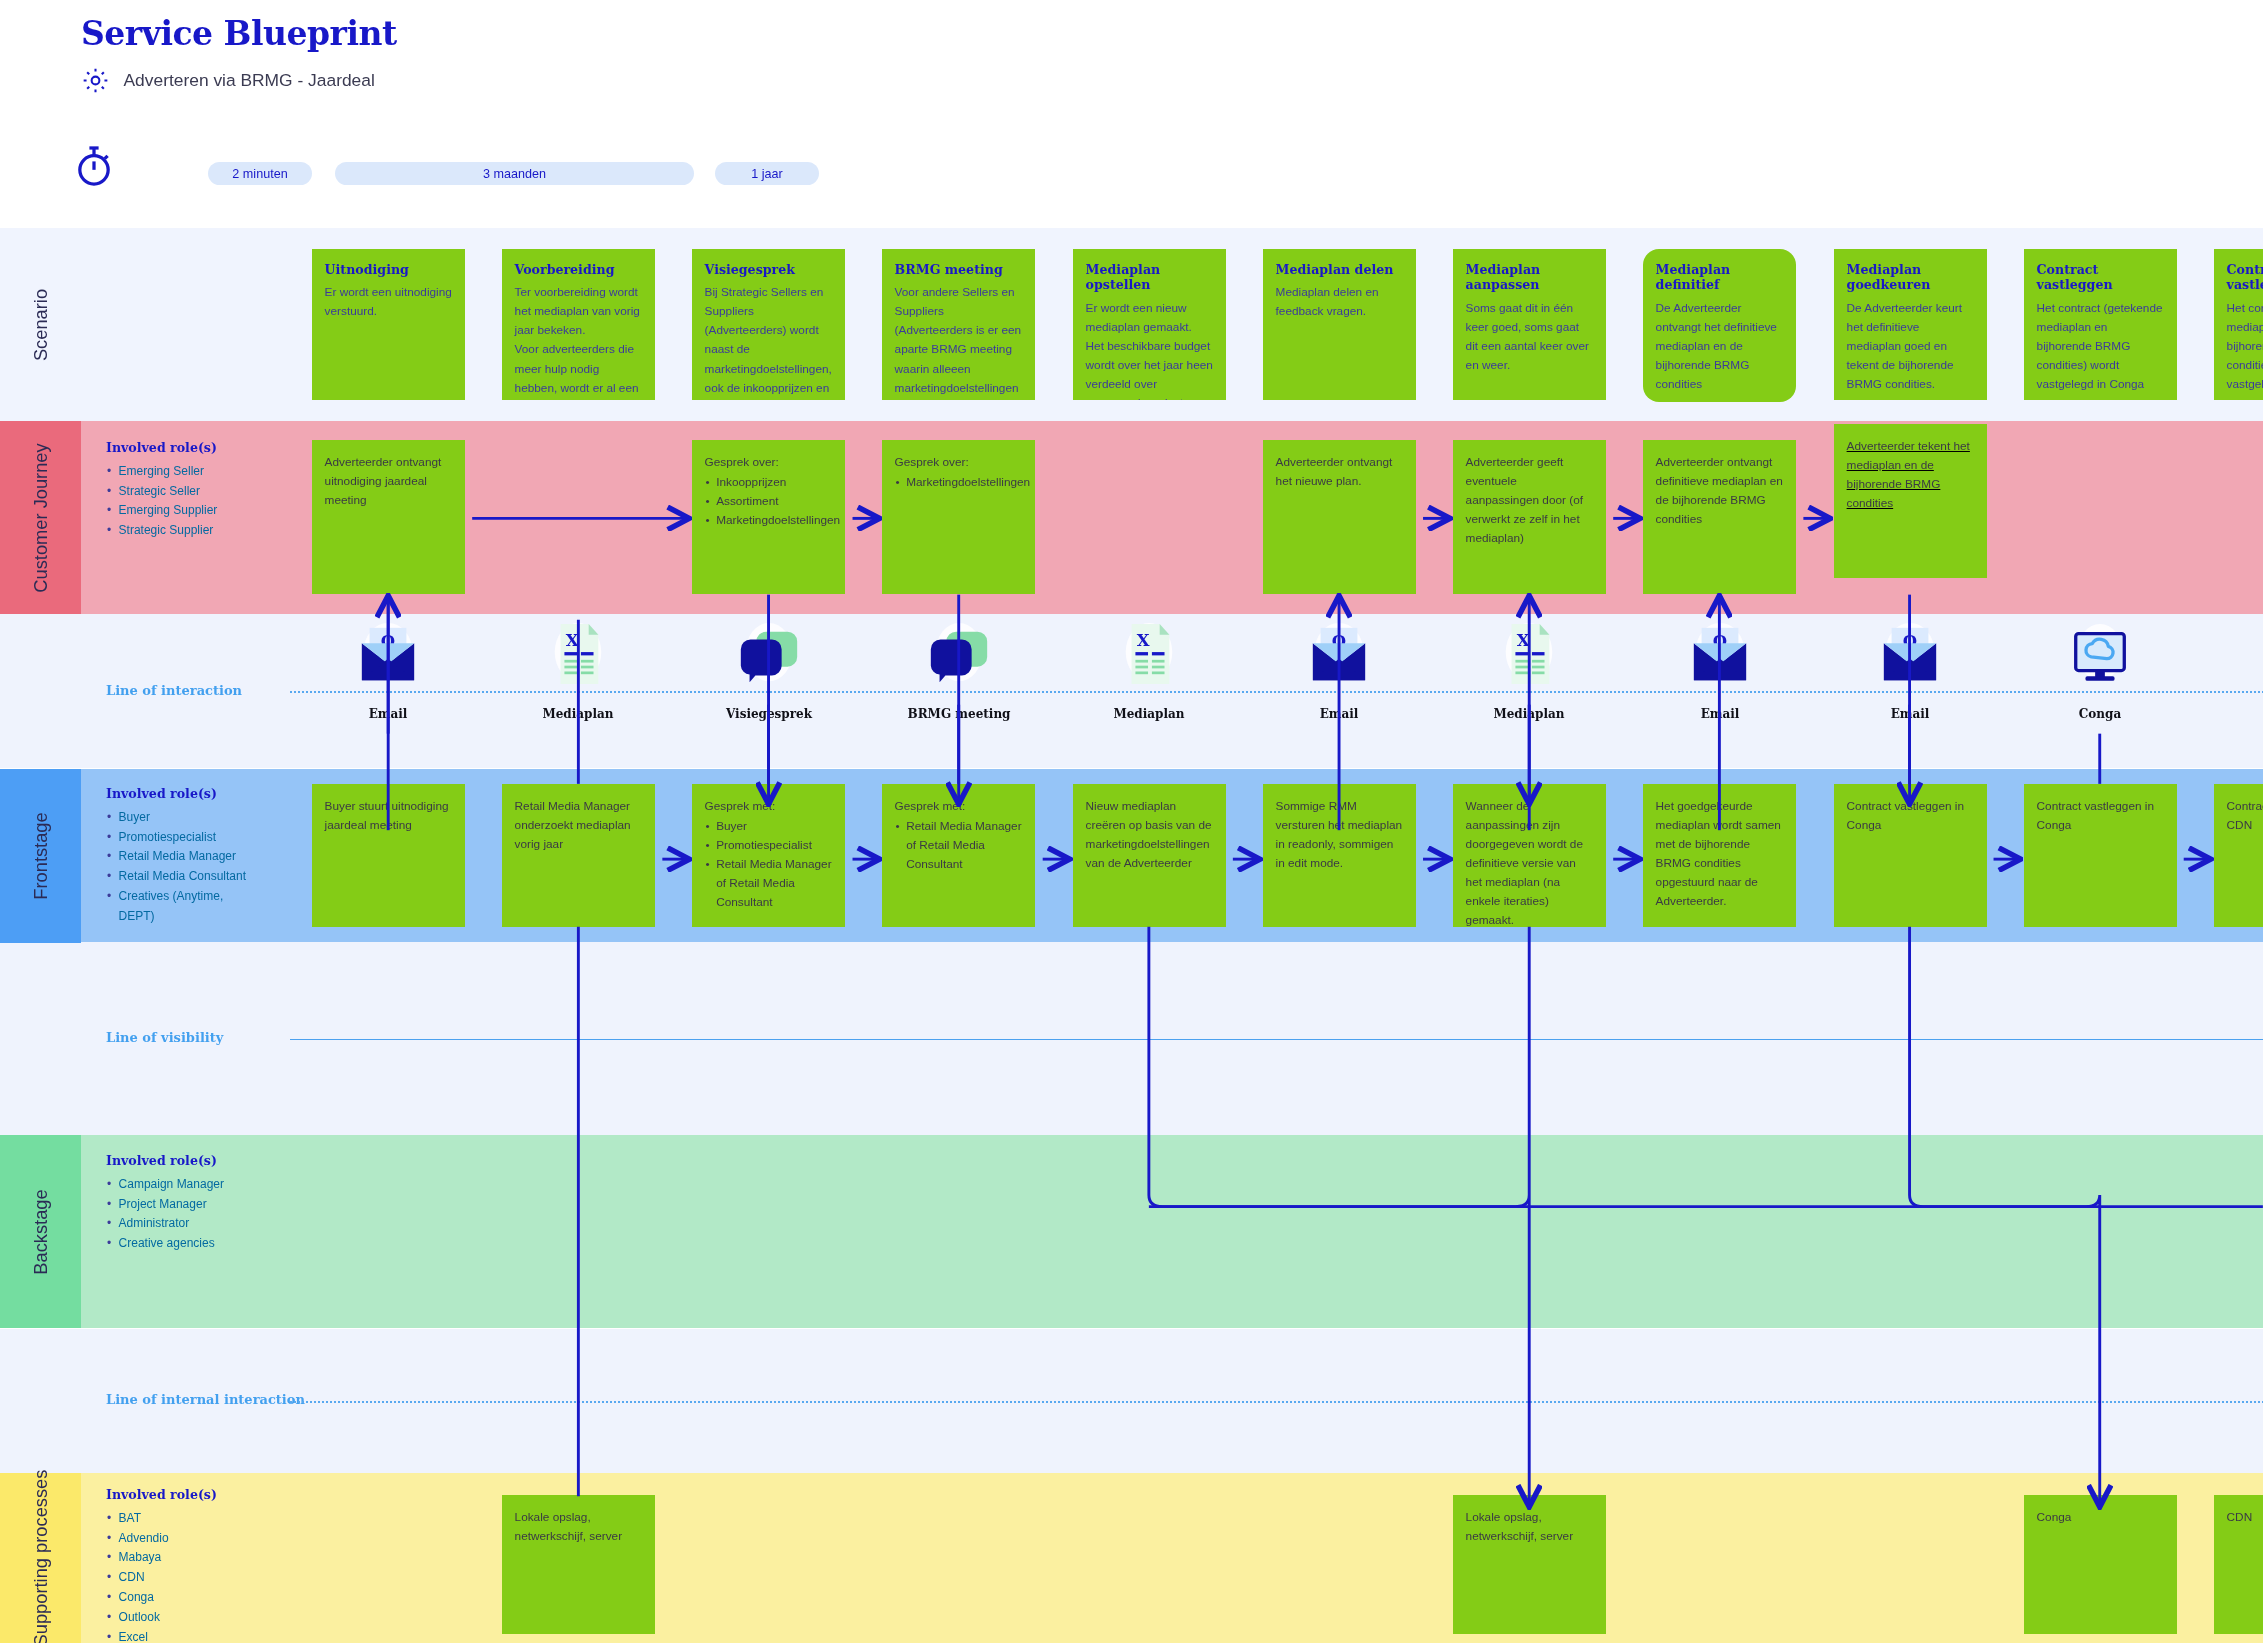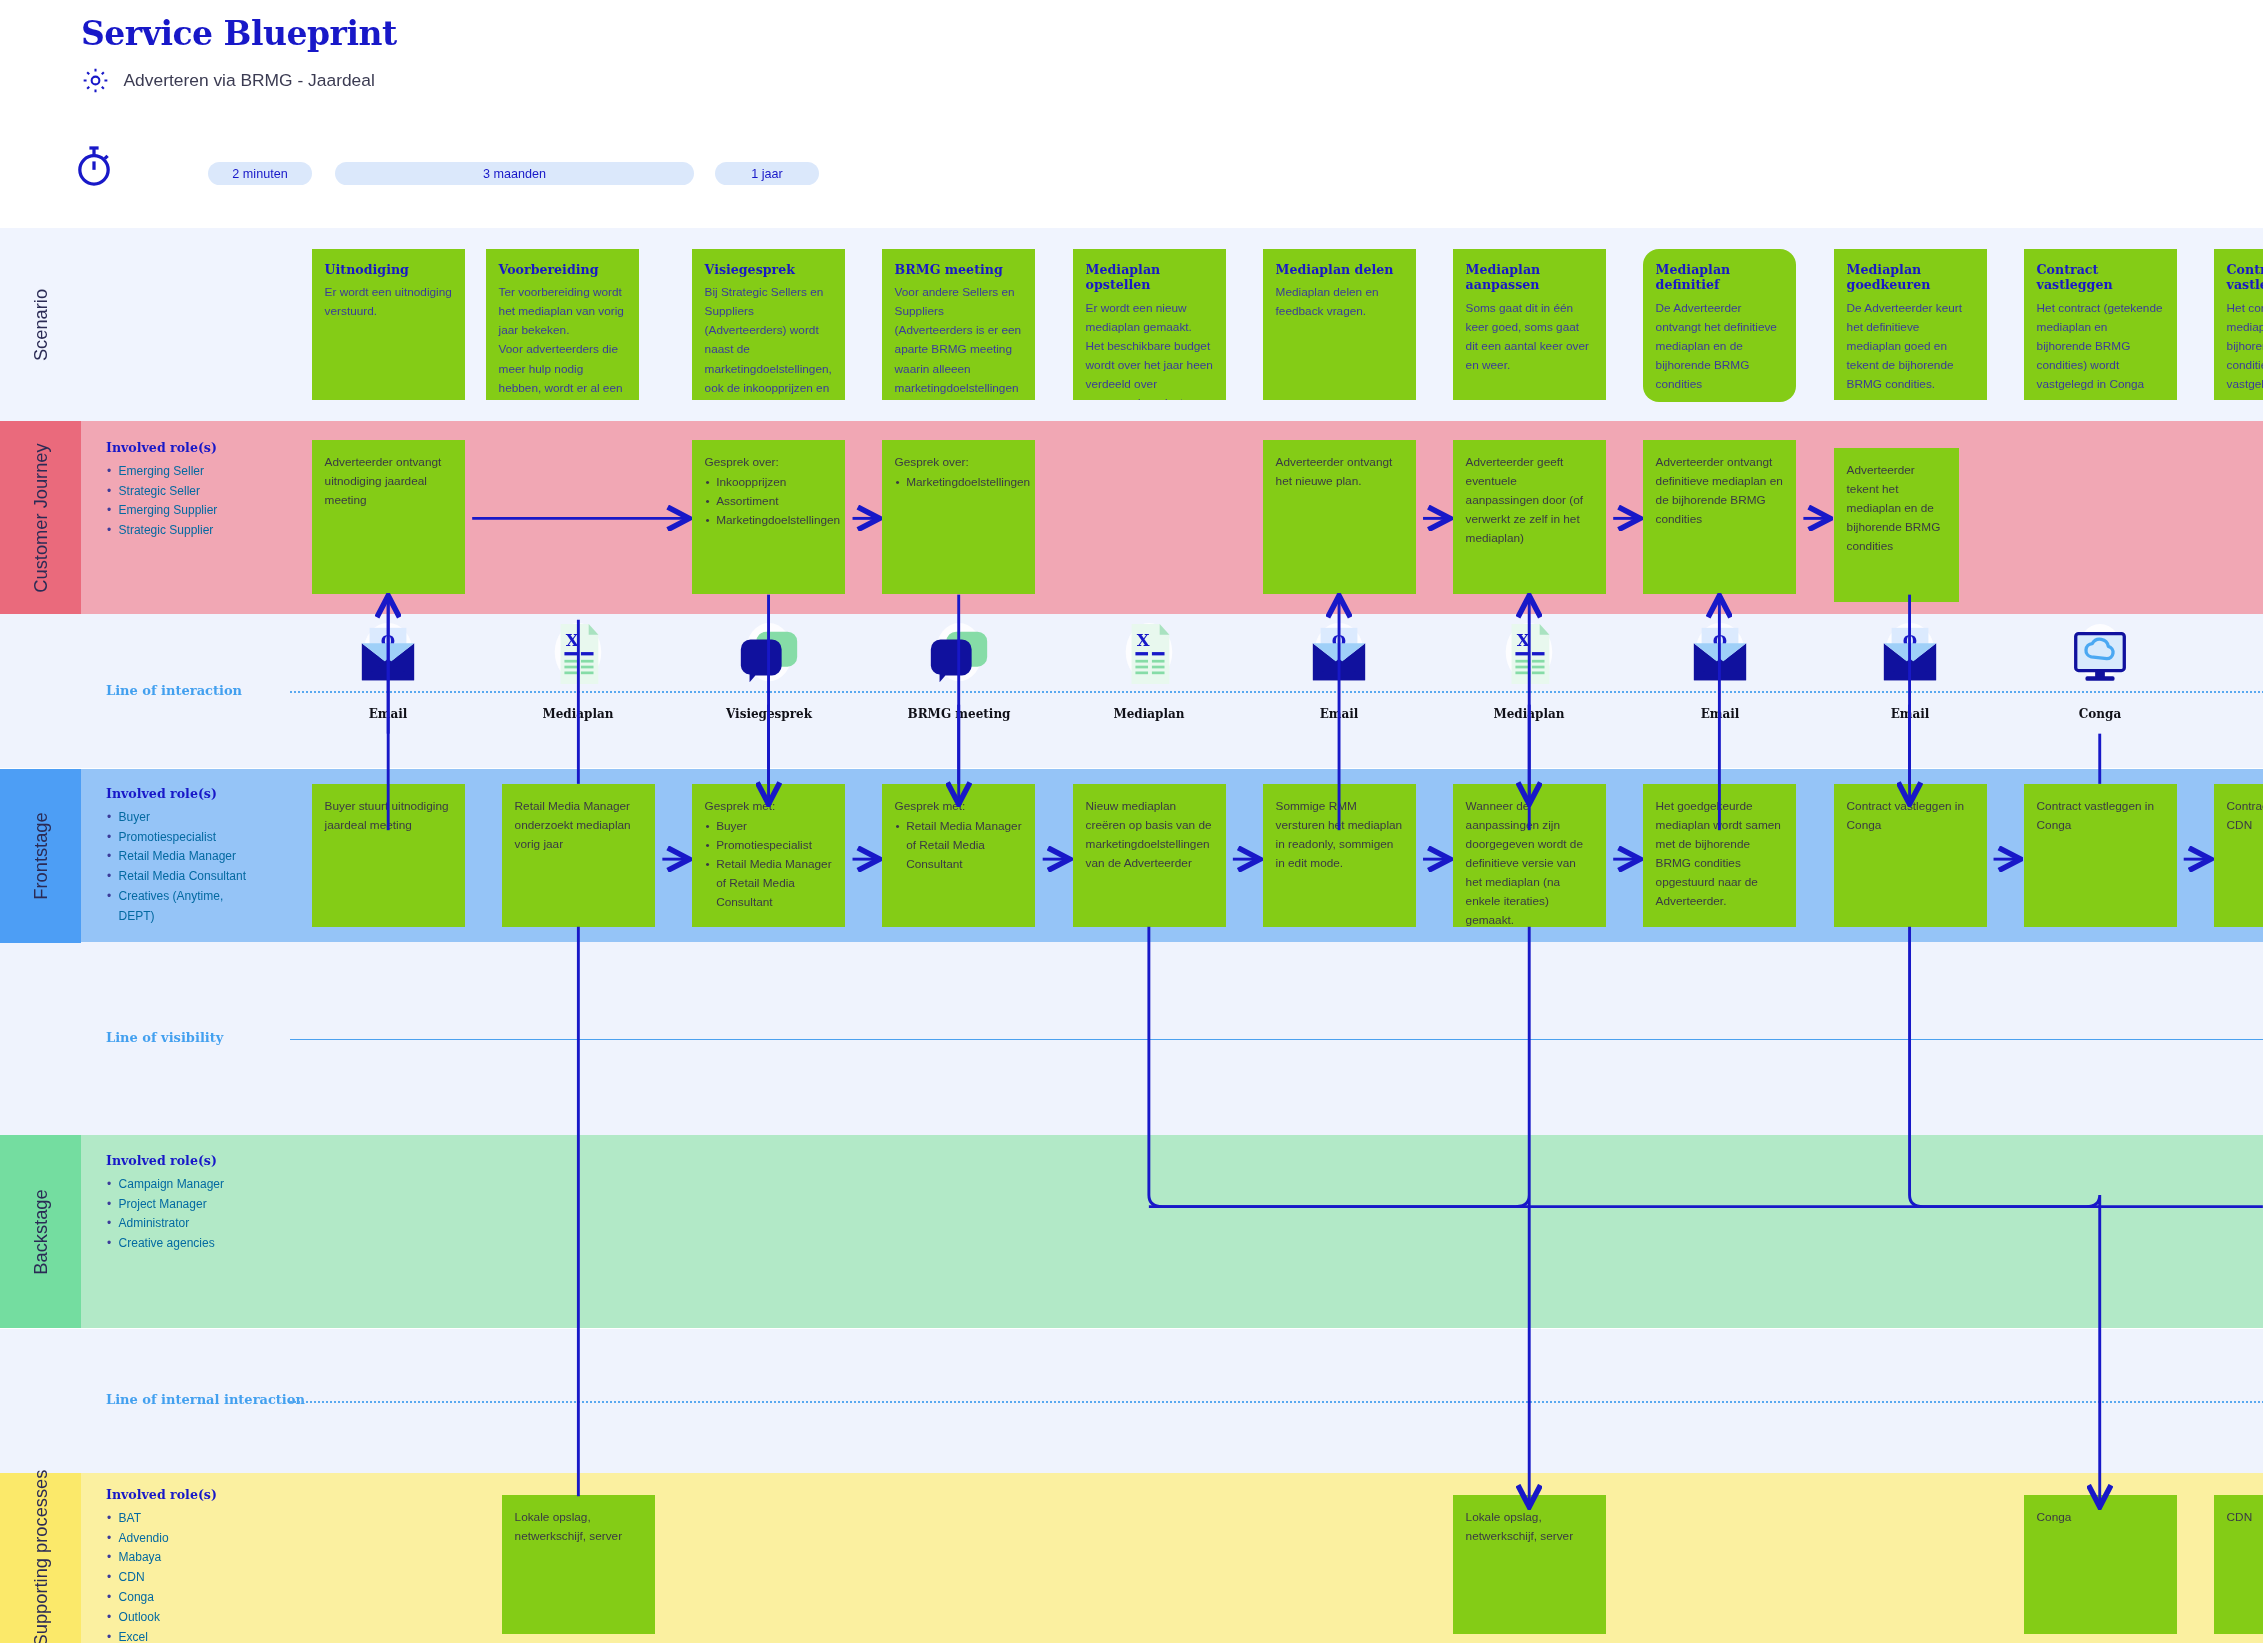--- a/index.html
+++ b/index.html
@@ -213,21 +213,21 @@
       <div class="solidline" style="top: 1039px;"></div>
       <div class="lineLabel" style="top: 1392px;">Line of internal interaction</div>
       <div class="dotline" style="top: 1401px;"></div>
       <div class="pill" style="left: 208px; top: 162px; width: 104px;">2 minuten</div>
       <div class="pill" style="left: 335px; top: 162px; width: 359px;">3 maanden</div>
       <div class="pill" style="left: 715px; top: 162px; width: 104px;">1 jaar</div>
       <div class="card" style="left: 312px; top: 249px; width: 153px; height: 151px;">
         <div class="c-title">Uitnodiging</div>
         <div class="c-body">Er wordt een uitnodiging verstuurd.</div>
       </div>
-      <div class="card" style="left: 486px; top: 249px; width: 153px; height: 151px;">
+      <div class="card" style="left: 502px; top: 249px; width: 153px; height: 151px;">
         <div class="c-title">Voorbereiding</div>
         <div class="c-body">Ter voorbereiding wordt het mediaplan van vorig jaar bekeken.</div>
         <div class="c-body">Voor adverteerders die meer hulp nodig hebben, wordt er al een voorstel in potlood bedacht.</div>
       </div>
       <div class="card" style="left: 692px; top: 249px; width: 153px; height: 151px;">
         <div class="c-title">Visiegesprek</div>
         <div class="c-body">Bij Strategic Sellers en Suppliers (Adverteerders) wordt naast de marketingdoelstellingen, ook de inkoopprijzen en het assortiment besproken.</div>
       </div>
       <div class="card" style="left: 882px; top: 249px; width: 153px; height: 151px;">
         <div class="c-title">BRMG meeting</div>
@@ -280,21 +280,21 @@
       </div>
       <div class="card plain" style="left: 1263px; top: 440px; width: 153px; height: 154px;">
         <div class="c-body">Adverteerder ontvangt het nieuwe plan.</div>
       </div>
       <div class="card plain" style="left: 1453px; top: 440px; width: 153px; height: 154px;">
         <div class="c-body">Adverteerder geeft eventuele aanpassingen door (of verwerkt ze zelf in het mediaplan)</div>
       </div>
       <div class="card plain" style="left: 1643px; top: 440px; width: 153px; height: 154px;">
         <div class="c-body">Adverteerder ontvangt definitieve mediaplan en de bijhorende BRMG condities</div>
       </div>
-      <div class="card plain" style="left: 1834px; top: 448px; width: 125px; height: 154px;">
+      <div class="card plain" style="left: 1834px; top: 424px; width: 153px; height: 154px; text-decoration: underline;">
         <div class="c-body">Adverteerder tekent het mediaplan en de bijhorende BRMG condities</div>
       </div>
       <div class="card plain" style="left: 312px; top: 784px; width: 153px; height: 143px;">
         <div class="c-body">Buyer stuurt uitnodiging jaardeal meeting</div>
       </div>
       <div class="card plain" style="left: 502px; top: 784px; width: 153px; height: 143px;">
         <div class="c-body">Retail Media Manager onderzoekt mediaplan vorig jaar</div>
       </div>
       <div class="card plain" style="left: 692px; top: 784px; width: 153px; height: 143px;">
         <div class="c-body">Gesprek met:</div>

